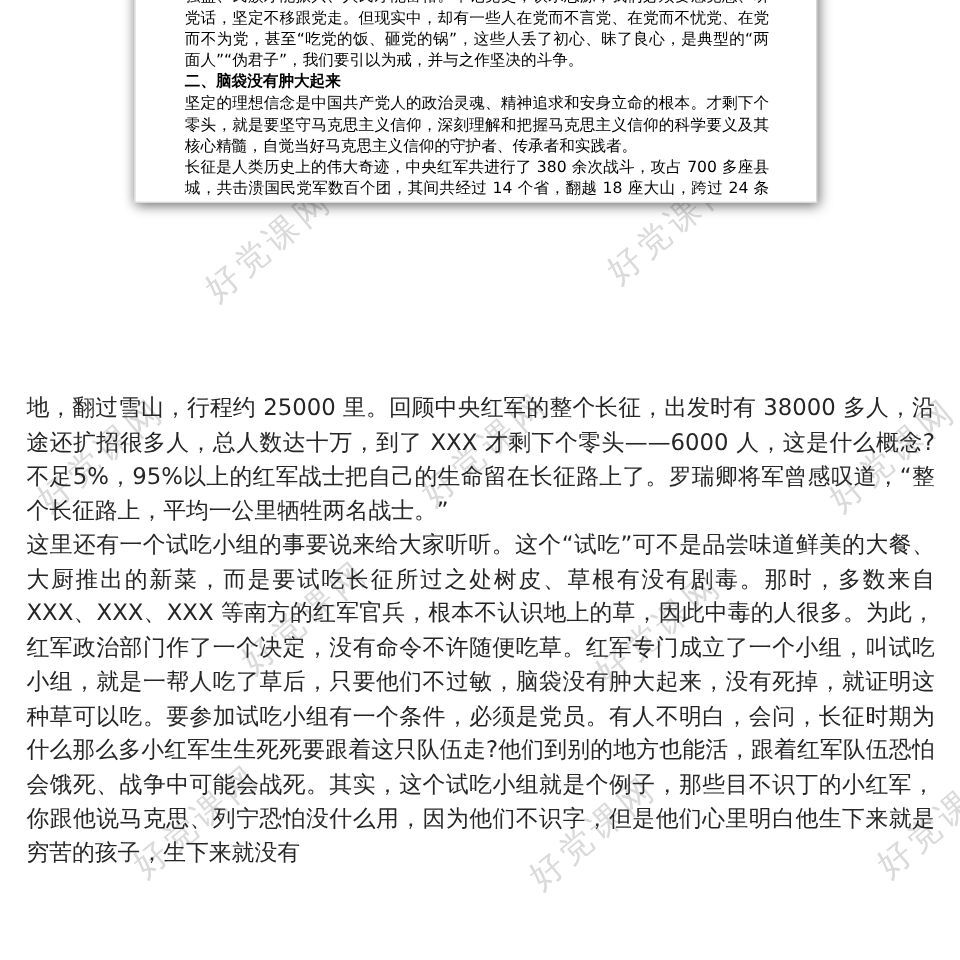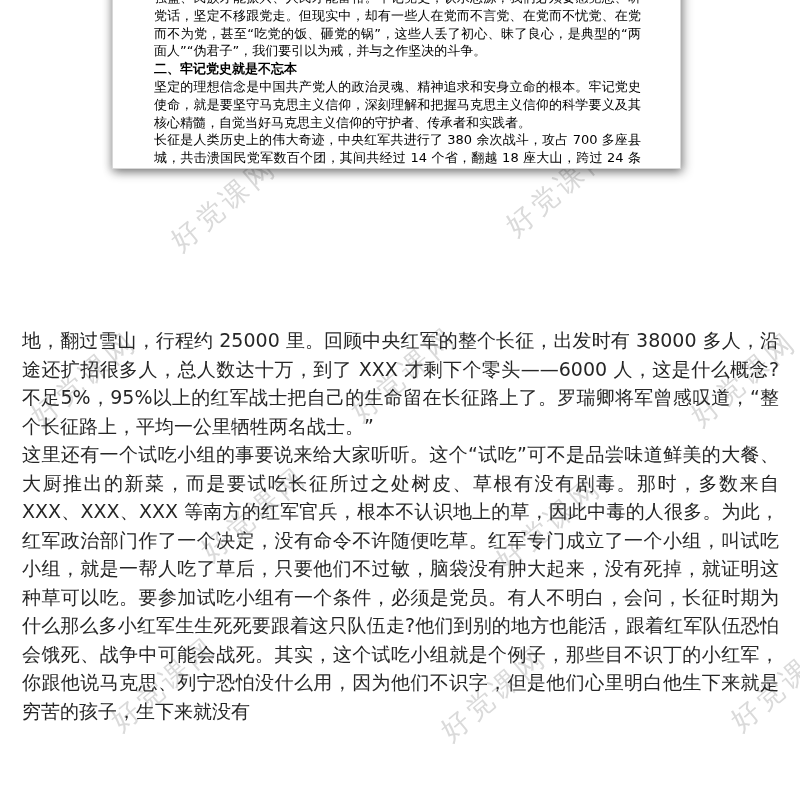--- a/index.html
+++ b/index.html
@@ -76,22 +76,22 @@
       <span class="wm" style="left: 190px; top: 495px; color: rgb(218, 218, 218);">好党课网</span>
       <span class="wm" style="left: 485px; top: 505px; color: rgb(218, 218, 218);">好党课网</span>
       <span class="wm" style="left: 100px; top: 665px; color: rgb(218, 218, 218);">好党课网</span>
       <span class="wm" style="left: 430px; top: 675px; color: rgb(218, 218, 218);">好党课网</span>
       <span class="wm" style="left: 720px; top: 665px; color: rgb(218, 218, 218);">好党课网</span>
     </div>
 
   <div class="preview-page">
     <div class="preview-content" id="preview-content">
         <p>强盛、民族才能振兴、人民才能富裕。牢记党史，饮水思源，我们必须要感党恩、听党话，坚定不移跟党走。但现实中，却有一些人在党而不言党、在党而不忧党、在党而不为党，甚至“吃党的饭、砸党的锅”，这些人丢了初心、昧了良心，是典型的“两面人”“伪君子”，我们要引以为戒，并与之作坚决的斗争。</p>
-        <p class="ph">二、牢记党史就是不忘本</p>
-        <p>坚定的理想信念是中国共产党人的政治灵魂、精神追求和安身立命的根本。牢记党史使命，就是要坚守马克思主义信仰，深刻理解和把握马克思主义信仰的科学要义及其核心精髓，自觉当好马克思主义信仰的守护者、传承者和实践者。</p>
+        <p class="ph">二、脑袋没有肿大起来</p>
+        <p>坚定的理想信念是中国共产党人的政治灵魂、精神追求和安身立命的根本。才剩下个零头，就是要坚守马克思主义信仰，深刻理解和把握马克思主义信仰的科学要义及其核心精髓，自觉当好马克思主义信仰的守护者、传承者和实践者。</p>
         <p>长征是人类历史上的伟大奇迹，中央红军共进行了 380 余次战斗，攻占 700 多座县城，共击溃国民党军数百个团，其间共经过 14 个省，翻越 18 座大山，跨过 24 条大河，走过荒草</p>
       </div>
   </div>
 
   <div class="body-text" id="body-text">
       <p>地，翻过雪山，行程约 25000 里。回顾中央红军的整个长征，出发时有 38000 多人，沿途还扩招很多人，总人数达十万，到了 XXX 才剩下个零头——6000 人，这是什么概念?不足5%，95%以上的红军战士把自己的生命留在长征路上了。罗瑞卿将军曾感叹道，“整个长征路上，平均一公里牺牲两名战士。”</p>
       <p>这里还有一个试吃小组的事要说来给大家听听。这个“试吃”可不是品尝味道鲜美的大餐、大厨推出的新菜，而是要试吃长征所过之处树皮、草根有没有剧毒。那时，多数来自 XXX、XXX、XXX 等南方的红军官兵，根本不认识地上的草，因此中毒的人很多。为此，红军政治部门作了一个决定，没有命令不许随便吃草。红军专门成立了一个小组，叫试吃小组，就是一帮人吃了草后，只要他们不过敏，脑袋没有肿大起来，没有死掉，就证明这种草可以吃。要参加试吃小组有一个条件，必须是党员。有人不明白，会问，长征时期为什么那么多小红军生生死死要跟着这只队伍走?他们到别的地方也能活，跟着红军队伍恐怕会饿死、战争中可能会战死。其实，这个试吃小组就是个例子，那些目不识丁的小红军，你跟他说马克思、列宁恐怕没什么用，因为他们不识字，但是他们心里明白他生下来就是穷苦的孩子，生下来就没有</p>
     </div>
 
 </div>

